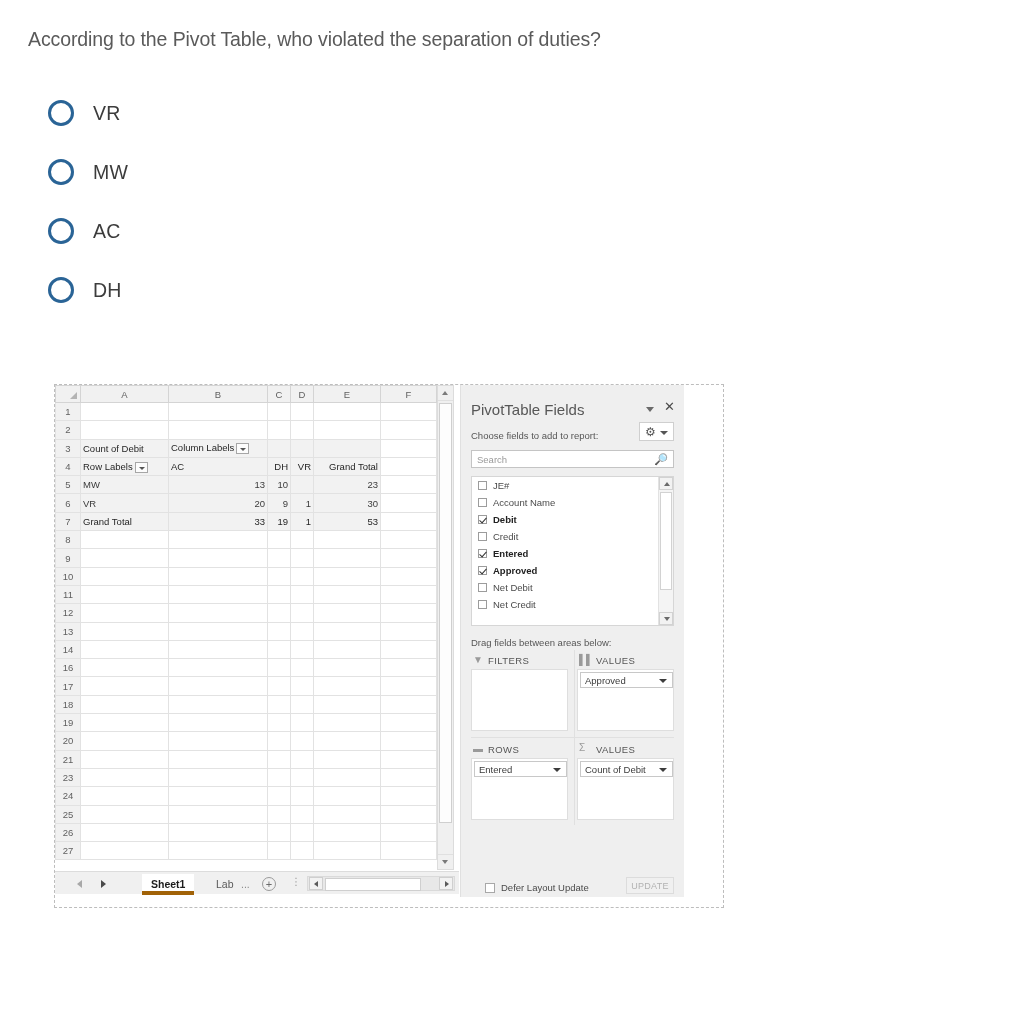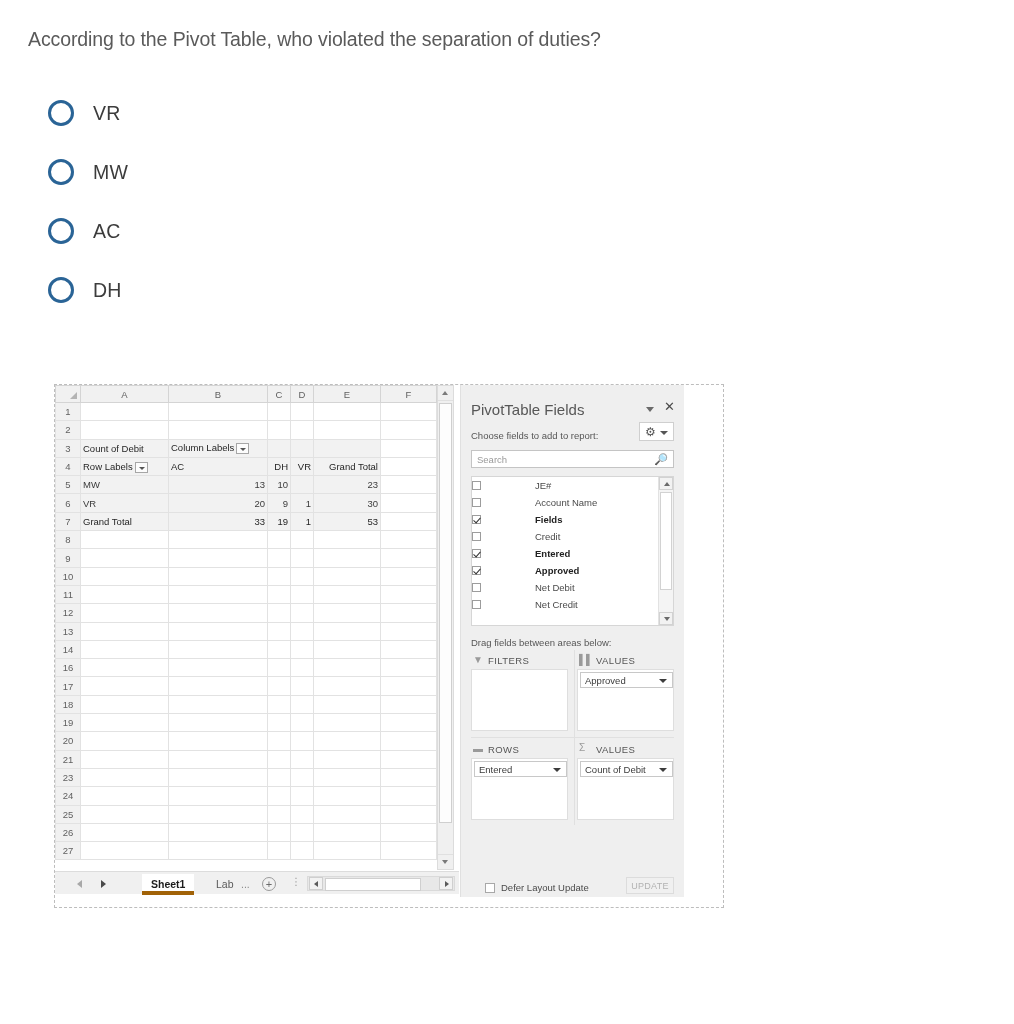--- a/index.html
+++ b/index.html
@@ -343,25 +343,25 @@
   }
   #pt-fieldlist {
     position: absolute; left: 10px; top: 91px;
     width: 203px; height: 150px;
     background: #ffffff;
     border: 1px solid #d6d6d6;
   }
   .field-row {
     position: relative;
     height: 17px;
+    padding-left: 6px;
     display: flex;
     align-items: center;
     font-size: 9.5px;
     color: #4a4a4a;
-    gap: 48px;
   }
   .field-row.checked { font-weight: bold; color: #222; }
   .fchk {
     width: 9px; height: 9px;
     border: 1px solid #9c9c9c;
     background: #fff;
     margin-right: 6px;
     position: relative;
     flex: 0 0 auto;
   }
@@ -811,21 +811,21 @@
       <div class="field-row">
           <span class="fchk"></span>
           <span>JE#</span>
         </div>
       <div class="field-row">
           <span class="fchk"></span>
           <span>Account Name</span>
         </div>
       <div class="field-row checked">
           <span class="fchk"></span>
-          <span>Fields</span>
+          <span>Debit</span>
         </div>
       <div class="field-row">
           <span class="fchk"></span>
           <span>Credit</span>
         </div>
       <div class="field-row checked">
           <span class="fchk"></span>
           <span>Entered</span>
         </div>
       <div class="field-row checked">

